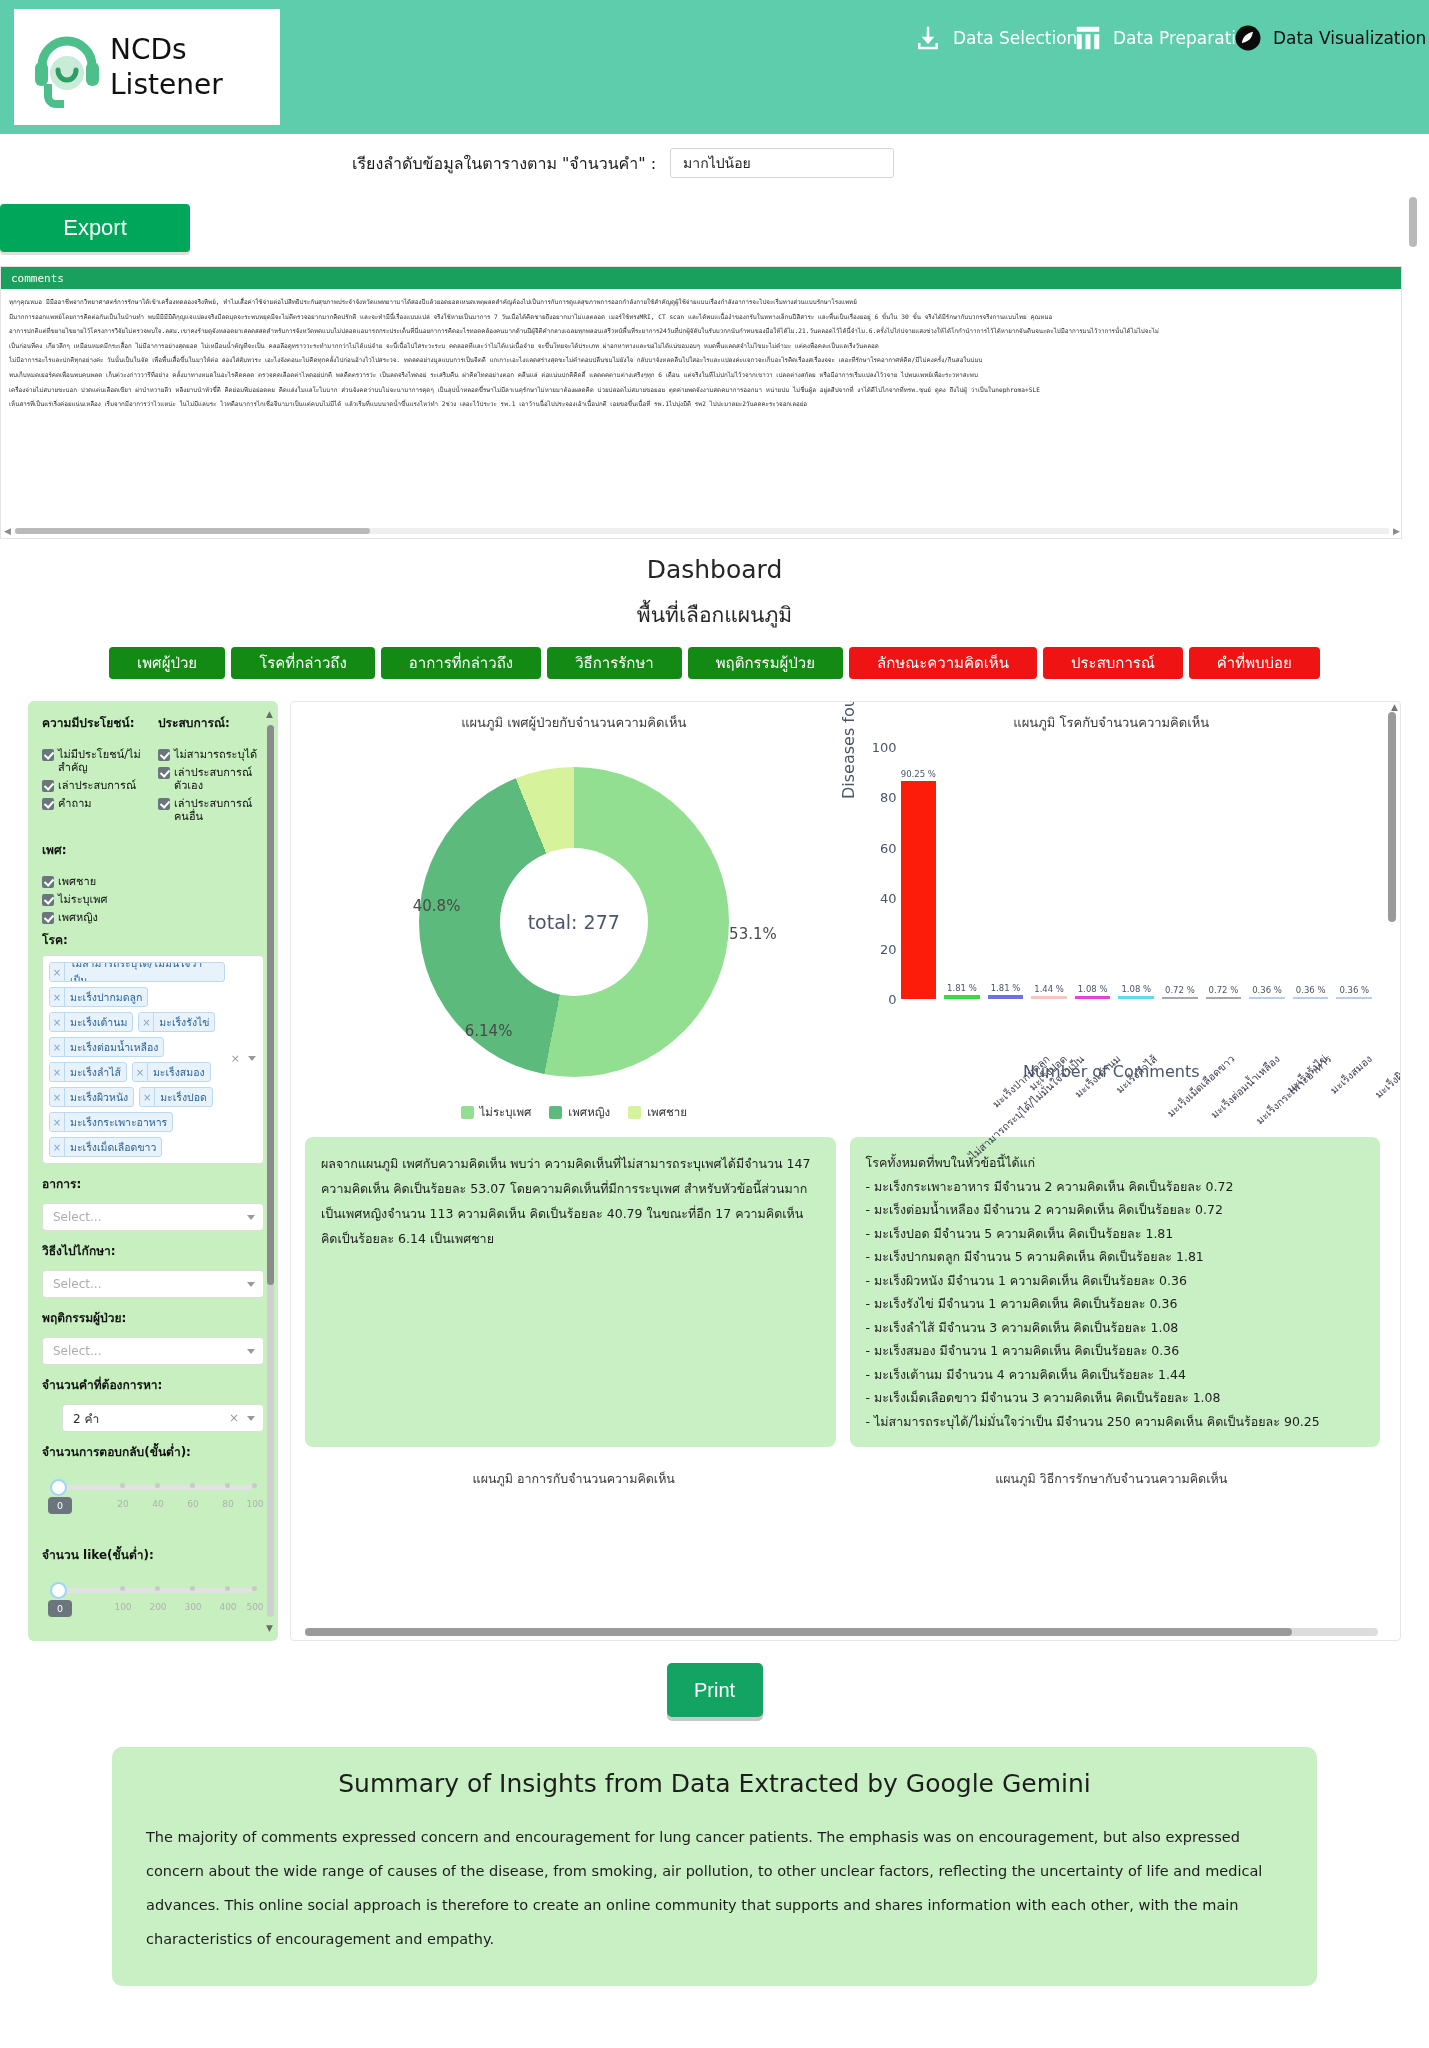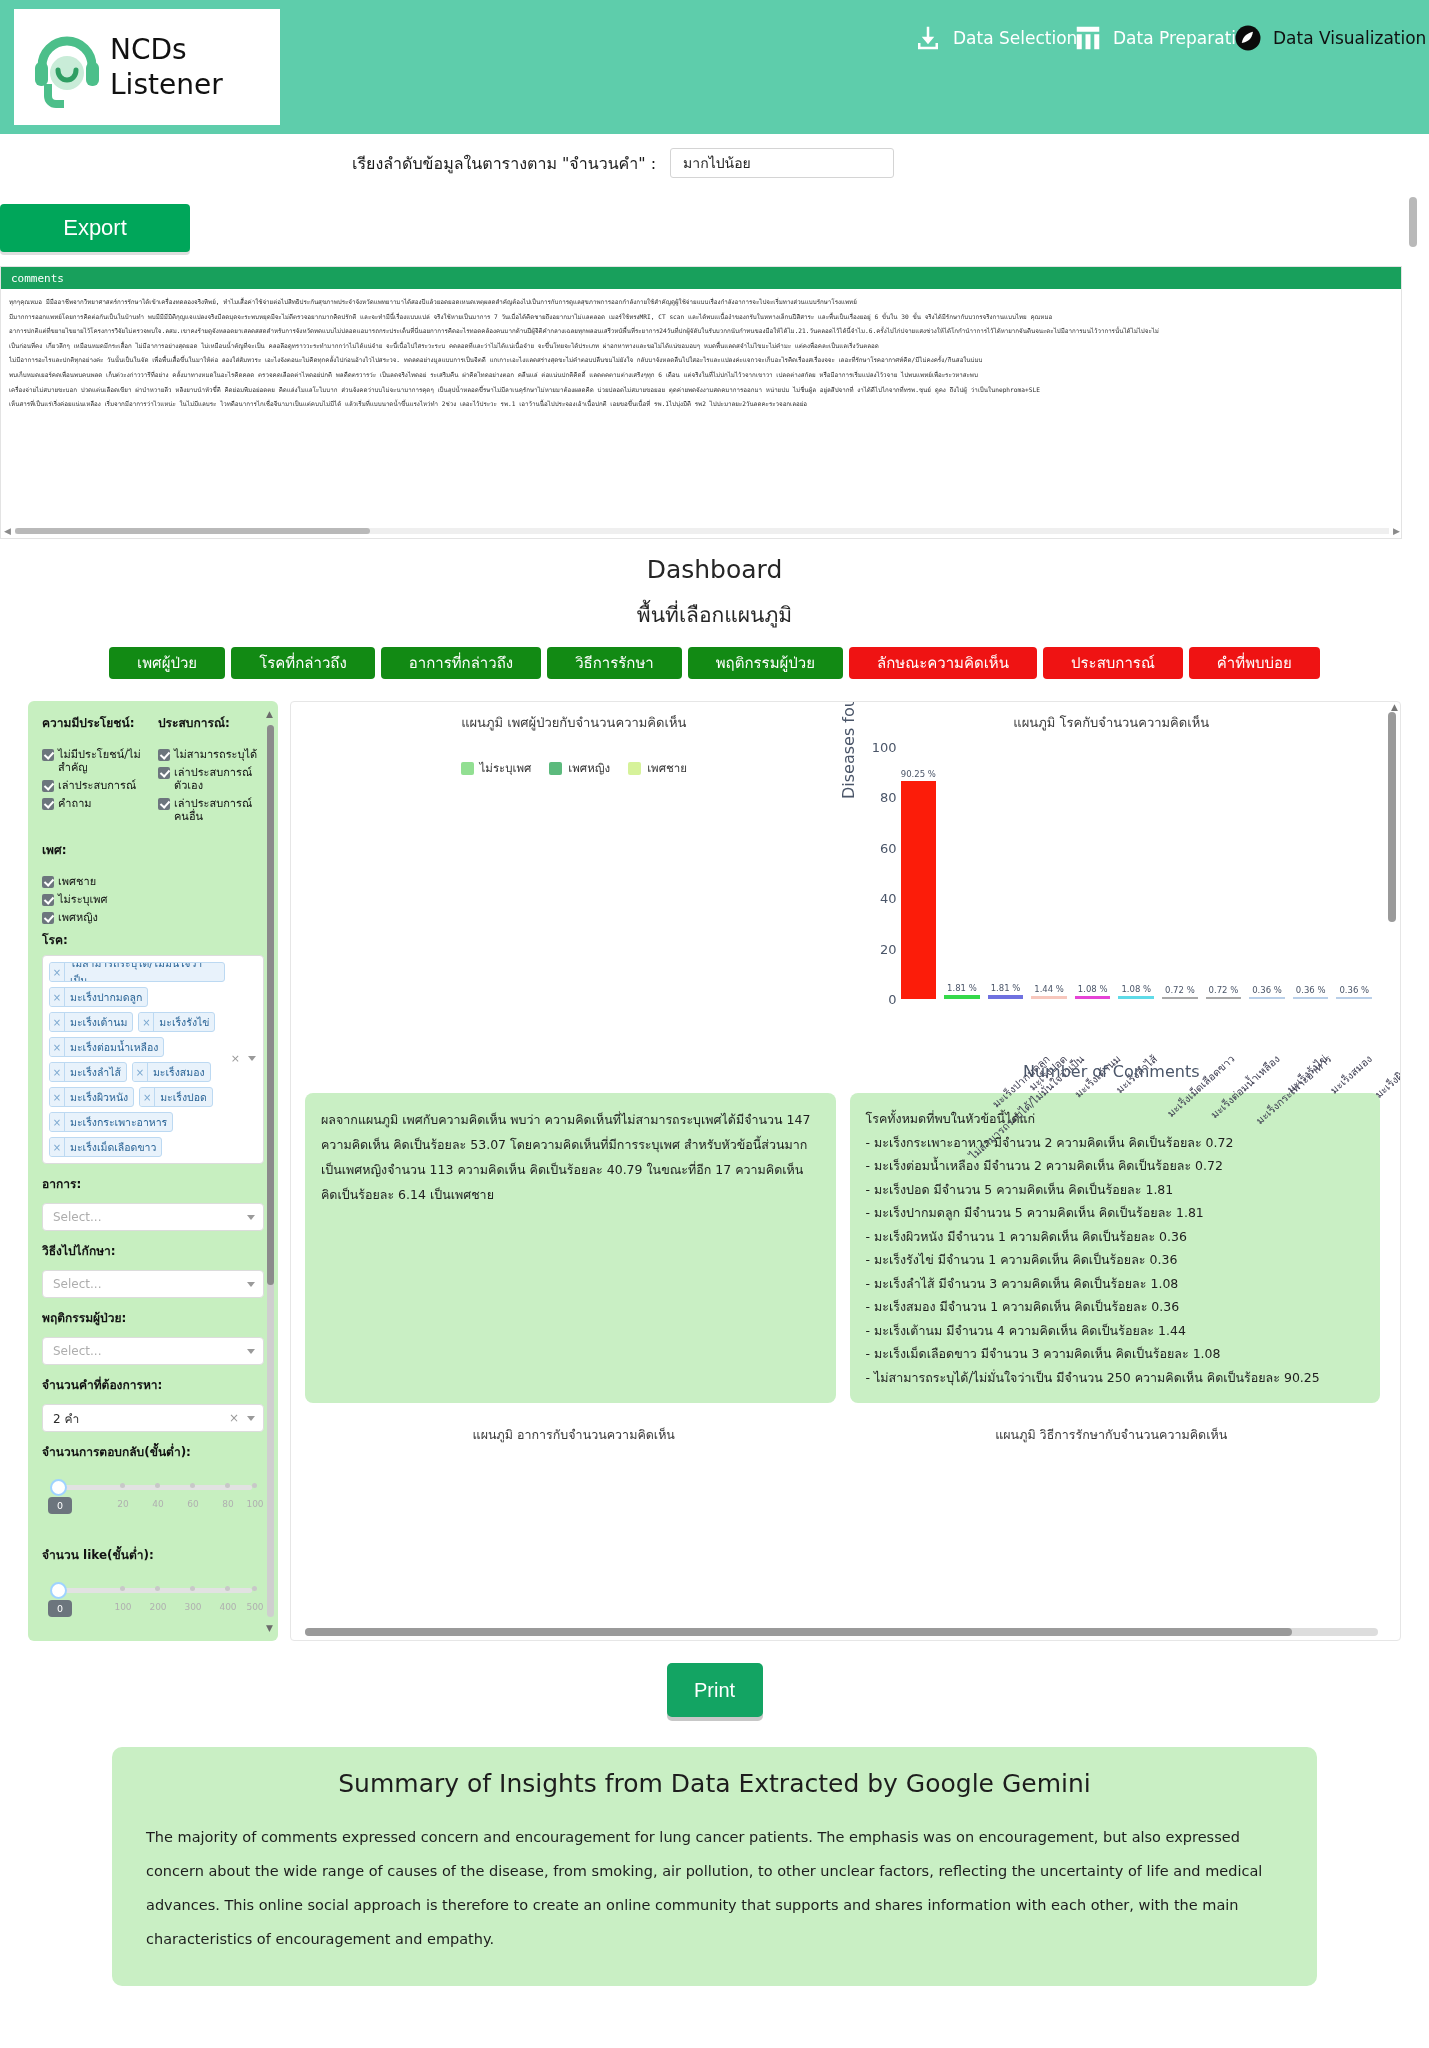--- a/index.html
+++ b/index.html
@@ -151,21 +151,21 @@
   }
   .tag .t { padding: 0 5px; font-size: 10.5px; color: #2a6496; display: flex; align-items: center; }
   .tagbox-ctl { position: absolute; right: 7px; top: 96px; display: flex; gap: 8px; align-items: center; color: #9a9a9a; font-size: 11px;}
   .field-lbl { font-weight: bold; font-size: 12px; margin: 10px 0 10px 0; }
   .select {
     background: #fff; border: 1px solid #dcdcdc; border-radius: 4px; height: 28px;
     display: flex; align-items: center; padding: 0 8px 0 10px; color: #adadad; font-size: 12px;
     justify-content: space-between;
   }
   .select .right { display:flex; gap: 8px; align-items:center; color:#9a9a9a; }
-  .select.filled { color: #2a2a2a; }
+  .select.filled { color: #2a2a2a; margin-left: 20px; }
   .caret { width:0;height:0;border-left:4px solid transparent;border-right:4px solid transparent;border-top:5px solid #9a9a9a;}
   .slider { margin: 16px 0 4px 0; position: relative; height: 46px; }
   .s-track { position: absolute; left: 14px; right: 12px; top: 8px; height: 5px; background: #e2e2e2; border-radius: 3px; }
   .s-dot { position: absolute; top: 6px; width: 5px; height: 5px; border-radius: 50%; background: #c8c8c8; }
   .s-knob {
     position: absolute; left: 8px; top: 2px; width: 17px; height: 17px;
     background: #fff; border: 2px solid #9fd3ff; border-radius: 50%;
   }
   .s-marks { position: absolute; left: 0; right: 0; top: 22px; font-size: 9px; color: #b0b0b0; }
   .s-mark { position: absolute; transform: translateX(-50%); }
@@ -541,20 +541,28 @@
   </div>
 
   <div class="charts">
     <span class="charts-scroll-up">▲</span>
     <div class="charts-scroll-v"></div>
 
     <div class="chart-row">
 
       <div class="chart-cell">
         <div class="chart-title">แผนภูมิ เพศผู้ป่วยกับจำนวนความคิดเห็น</div>
+        <div class="donut-wrap">
+          <div class="donut" id="donut" style="background: conic-gradient(rgb(146, 223, 146) 0deg, rgb(146, 223, 146) 191.047deg, rgb(92, 186, 125) 191.047deg, rgb(92, 186, 125) 337.906deg, rgb(214, 242, 154) 337.906deg, rgb(214, 242, 154) 360deg);">
+            <div class="hole">total: 277</div>
+            <span class="dlabel" style="left:-6px;top:130px">40.8%</span>
+            <span class="dlabel" style="right:-48px;top:158px">53.1%</span>
+            <span class="dlabel" style="left:46px;top:255px">6.14%</span>
+          </div>
+        </div>
         <div class="legend">
           <span class="li">
               <span class="swatch" style="background:#92df92"></span>
               <span>ไม่ระบุเพศ</span>
             </span>
           <span class="li">
               <span class="swatch" style="background:#5cba7d"></span>
               <span>เพศหญิง</span>
             </span>
           <span class="li">

